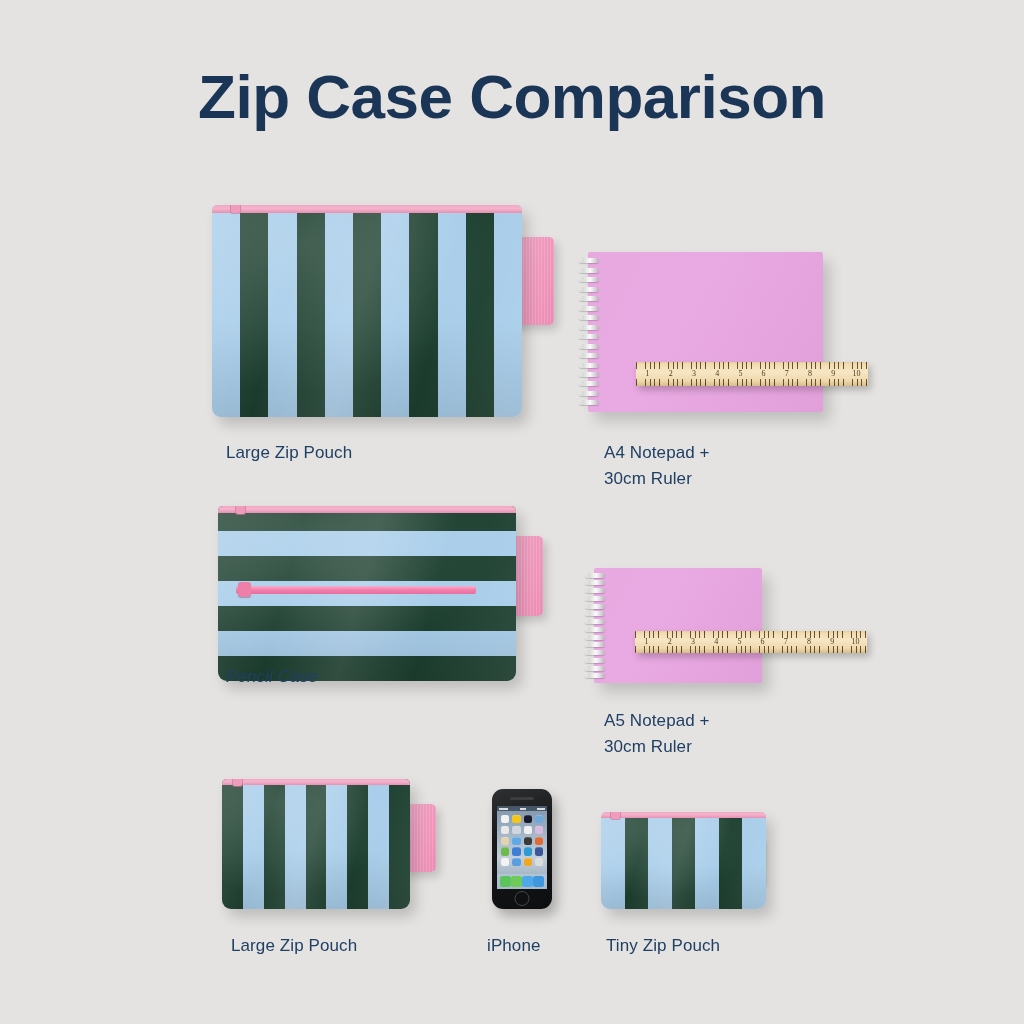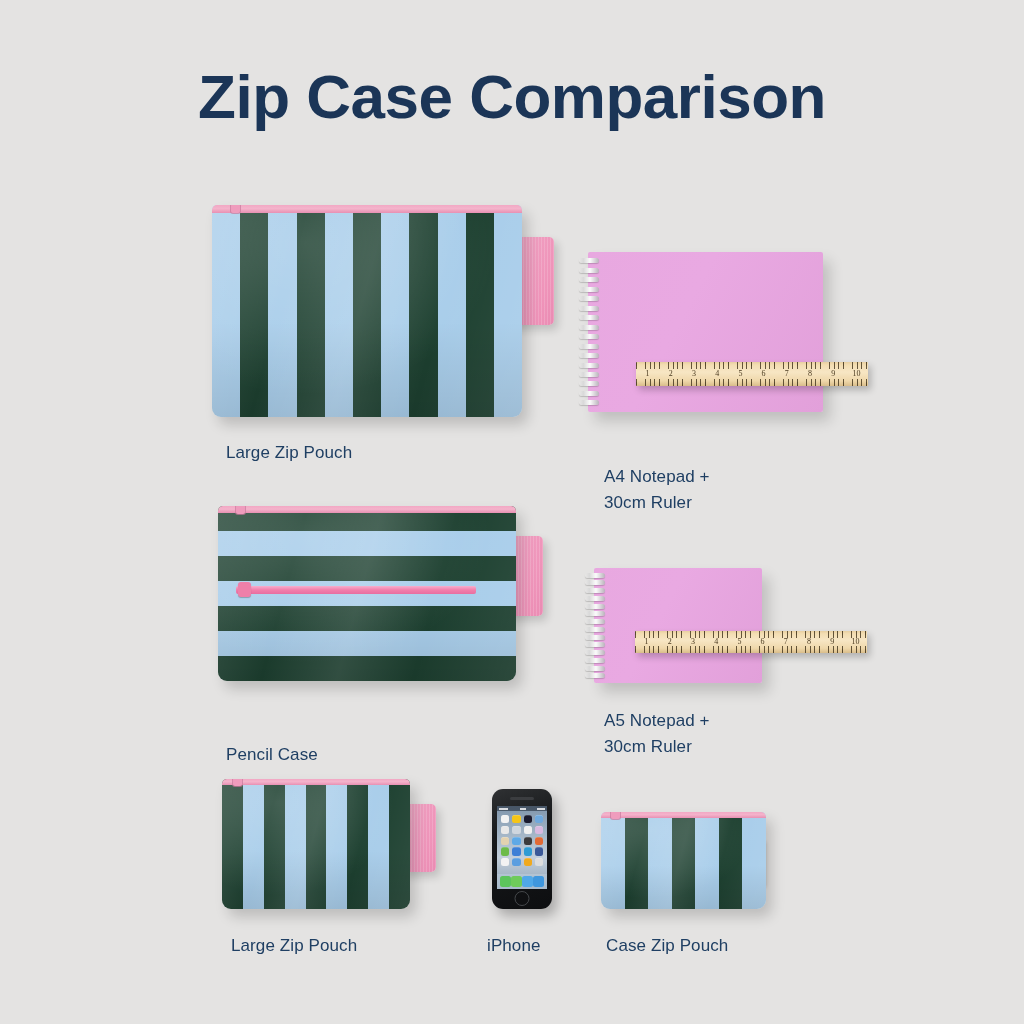--- a/index.html
+++ b/index.html
@@ -356,21 +356,21 @@
     <span>3</span>
     <span>4</span>
     <span>5</span>
     <span>6</span>
     <span>7</span>
     <span>8</span>
     <span>9</span>
     <span>10</span>
   </div>
 </div>
-<div class="caption" style="left:604px; top:440px; width:280px;margin-top:24px;">A4 Notepad +
+<div class="caption" style="left:604px; top:440px; width:280px;">A4 Notepad +
 30cm Ruler</div>
 
 <div class="pouch" style="left:218px; top:506px; width:298px; height:175px;">
   <div class="pull-tab" style="left:285px; top:30px; width:40px; height:80px;"></div>
   <div class="brand-tag" style="left:277px; top:48px; width:13px; height:62px; font-size:6.5px;">
     <span>PROJECT TEN</span>
   </div>
   <div class="pouch-body">
     <div class="stripes horizontal">
       <i style="background:#1d4030"></i>
@@ -379,21 +379,21 @@
         <i style="background:#a8cdea"></i>
       <i style="background:#1d4030"></i>
         <i style="background:#a8cdea"></i>
       <i style="background:#1d4030"></i>
     </div>
     <div class="sheen"></div>
     <div class="zip-top" style="height:7px;"></div>
     <div class="zip-mid" style="left:18px; top:80px; width:240px; height:8px;"></div>
   </div>
 </div>
-<div class="caption" style="left:226px; top:742px; width:300px;">Pencil Case</div>
+<div class="caption" style="left:226px; top:664px; width:300px;font-style:italic;">Pencil Case</div>
 
 <div class="notepad" style="left:594px; top:568px; width:168px; height:115px;">
   <div class="notepad-page"></div>
   <div class="spiral">
     <i></i>
       <i></i>
       <i></i>
       <i></i>
       <i></i>
       <i></i>
@@ -501,13 +501,13 @@
       <i style="background:#a8cdea"></i>
         <i style="background:#1d4030"></i>
       <i style="background:#a8cdea"></i>
         <i style="background:#1d4030"></i>
       <i style="background:#a8cdea"></i>
     </div>
     <div class="sheen"></div>
     <div class="zip-top" style="height:6px;"></div>
   </div>
 </div>
-<div class="caption" style="left:606px; top:933px; width:240px;">Case Zip Pouch</div>
+<div class="caption" style="left:606px; top:933px; width:240px;">Tiny Zip Pouch</div>
 
 </body></html>

